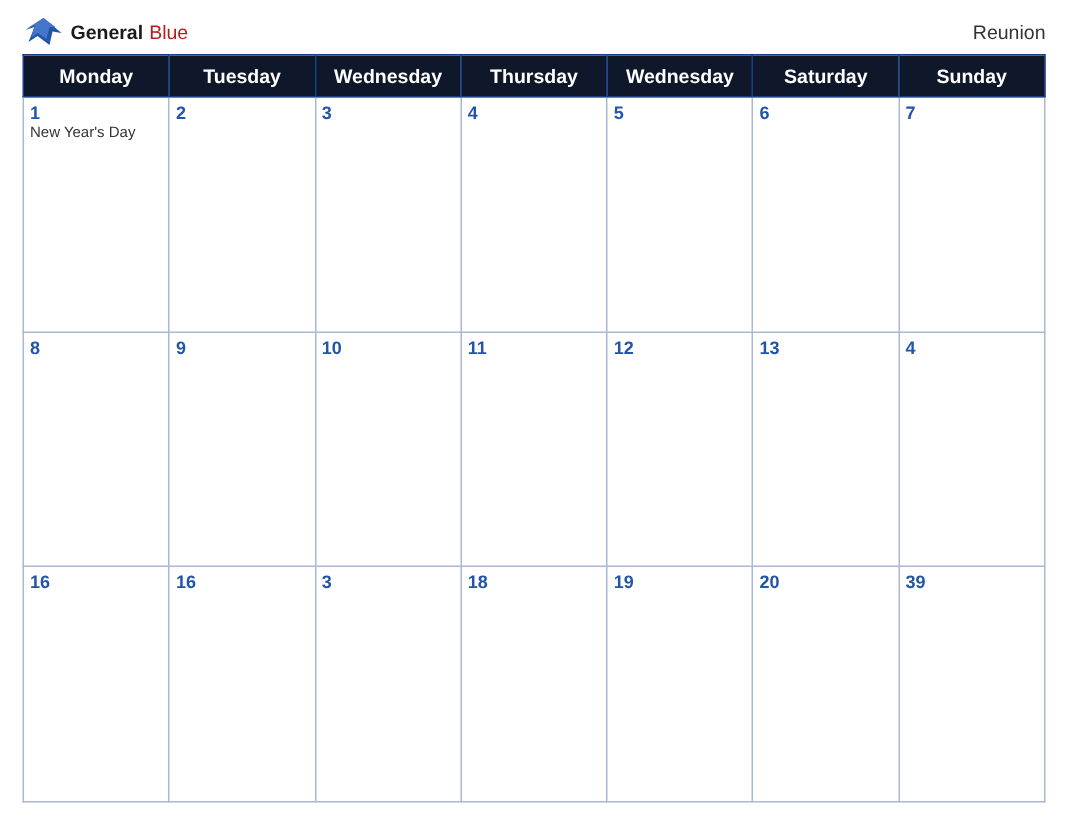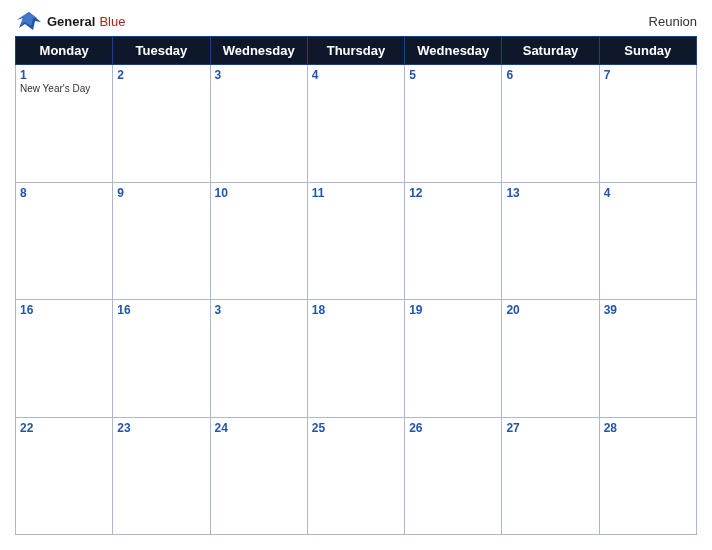--- a/index.html
+++ b/index.html
@@ -179,37 +179,14 @@
         <td>
           <span class="day-number">19</span>
         </td>
         <td>
           <span class="day-number">20</span>
         </td>
         <td>
           <span class="day-number">39</span>
         </td>
       </tr>
-      <tr>
-        <td>
-          <span class="day-number">22</span>
-        </td>
-        <td>
-          <span class="day-number">23</span>
-        </td>
-        <td>
-          <span class="day-number">24</span>
-        </td>
-        <td>
-          <span class="day-number">25</span>
-        </td>
-        <td>
-          <span class="day-number">26</span>
-        </td>
-        <td>
-          <span class="day-number">27</span>
-        </td>
-        <td>
-          <span class="day-number">28</span>
-        </td>
-      </tr>
     </tbody>
 </table>
 
 </body></html>

